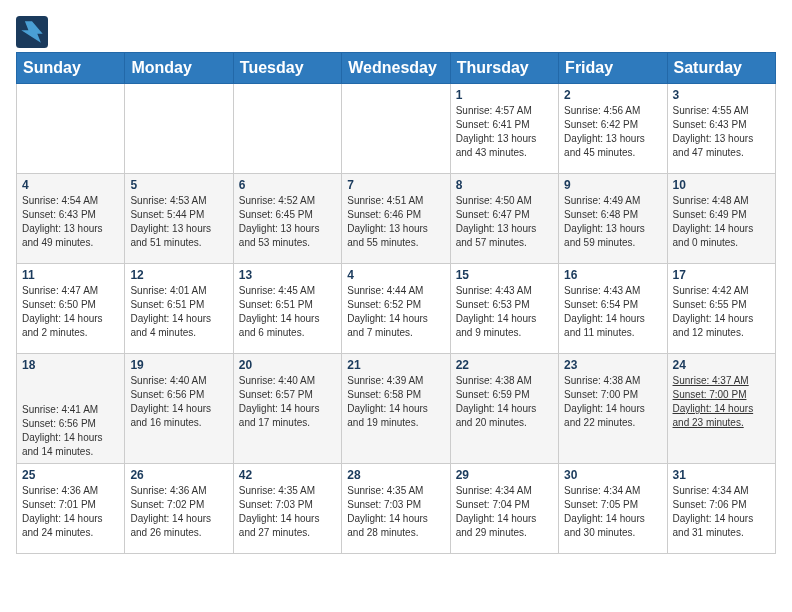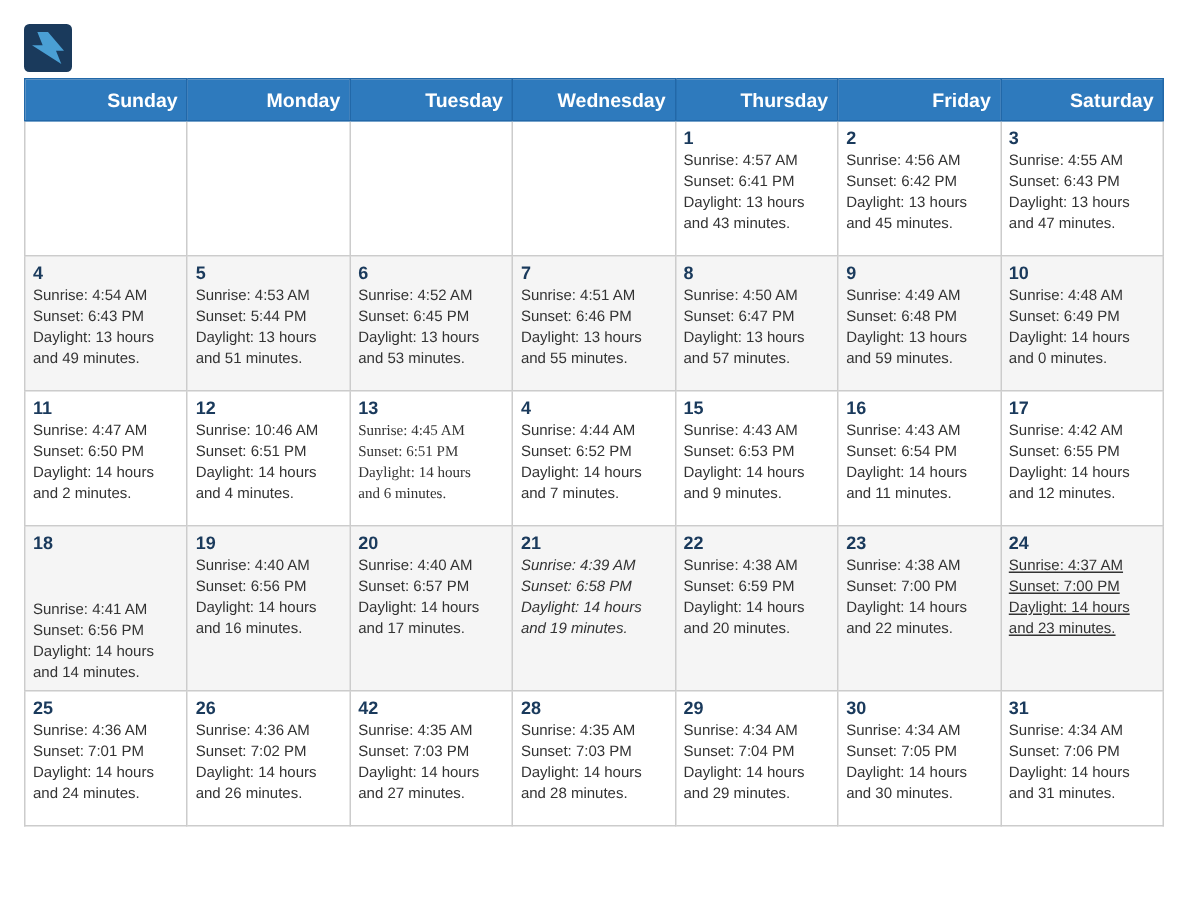--- a/index.html
+++ b/index.html
@@ -44,23 +44,23 @@
       color: #333;
     }
     table {
       width: 100%;
       border-collapse: collapse;
       font-size: 10.5px;
     }
     thead tr th {
       background: #2e7abd;
       color: #fff;
-      text-align: right;
+      text-align: left;
       padding: 6px 6px;
-      font-size: 13px;
+      font-size: 16px;
       font-weight: bold;
       border: 1px solid #2268a8;
     }
     tbody tr td {
       border: 1px solid #ccc;
       vertical-align: top;
       padding: 4px 5px;
       height: 90px;
       background: #fff;
       font-size: 10px;
@@ -199,28 +199,28 @@
       <tr>
         <td>
           <span class="day-number">11</span>
           <div class="day-info" style="white-space: pre-line;">Sunrise: 4:47 AM
 Sunset: 6:50 PM
 Daylight: 14 hours
 and 2 minutes.</div>
         </td>
         <td>
           <span class="day-number">12</span>
-          <div class="day-info" style="white-space: pre-line;">Sunrise: 10:46 AM
+          <div class="day-info" style="white-space: pre-line;">Sunrise: 4:01 AM
 Sunset: 6:51 PM
 Daylight: 14 hours
 and 4 minutes.</div>
         </td>
         <td>
           <span class="day-number">13</span>
-          <div class="day-info" style="white-space: pre-line; font-family: Liberation Serif, serif;">Sunrise: 4:45 AM
+          <div class="day-info" style="white-space: pre-line;">Sunrise: 4:45 AM
 Sunset: 6:51 PM
 Daylight: 14 hours
 and 6 minutes.</div>
         </td>
         <td>
           <span class="day-number">4</span>
           <div class="day-info" style="white-space: pre-line;">Sunrise: 4:44 AM
 Sunset: 6:52 PM
 Daylight: 14 hours
 and 7 minutes.</div>
@@ -264,21 +264,21 @@
         </td>
         <td>
           <span class="day-number">20</span>
           <div class="day-info" style="white-space: pre-line;">Sunrise: 4:40 AM
 Sunset: 6:57 PM
 Daylight: 14 hours
 and 17 minutes.</div>
         </td>
         <td>
           <span class="day-number">21</span>
-          <div class="day-info" style="white-space: pre-line; font-style: italic;">Sunrise: 4:39 AM
+          <div class="day-info" style="white-space: pre-line;">Sunrise: 4:39 AM
 Sunset: 6:58 PM
 Daylight: 14 hours
 and 19 minutes.</div>
         </td>
         <td>
           <span class="day-number">22</span>
           <div class="day-info" style="white-space: pre-line;">Sunrise: 4:38 AM
 Sunset: 6:59 PM
 Daylight: 14 hours
 and 20 minutes.</div>

